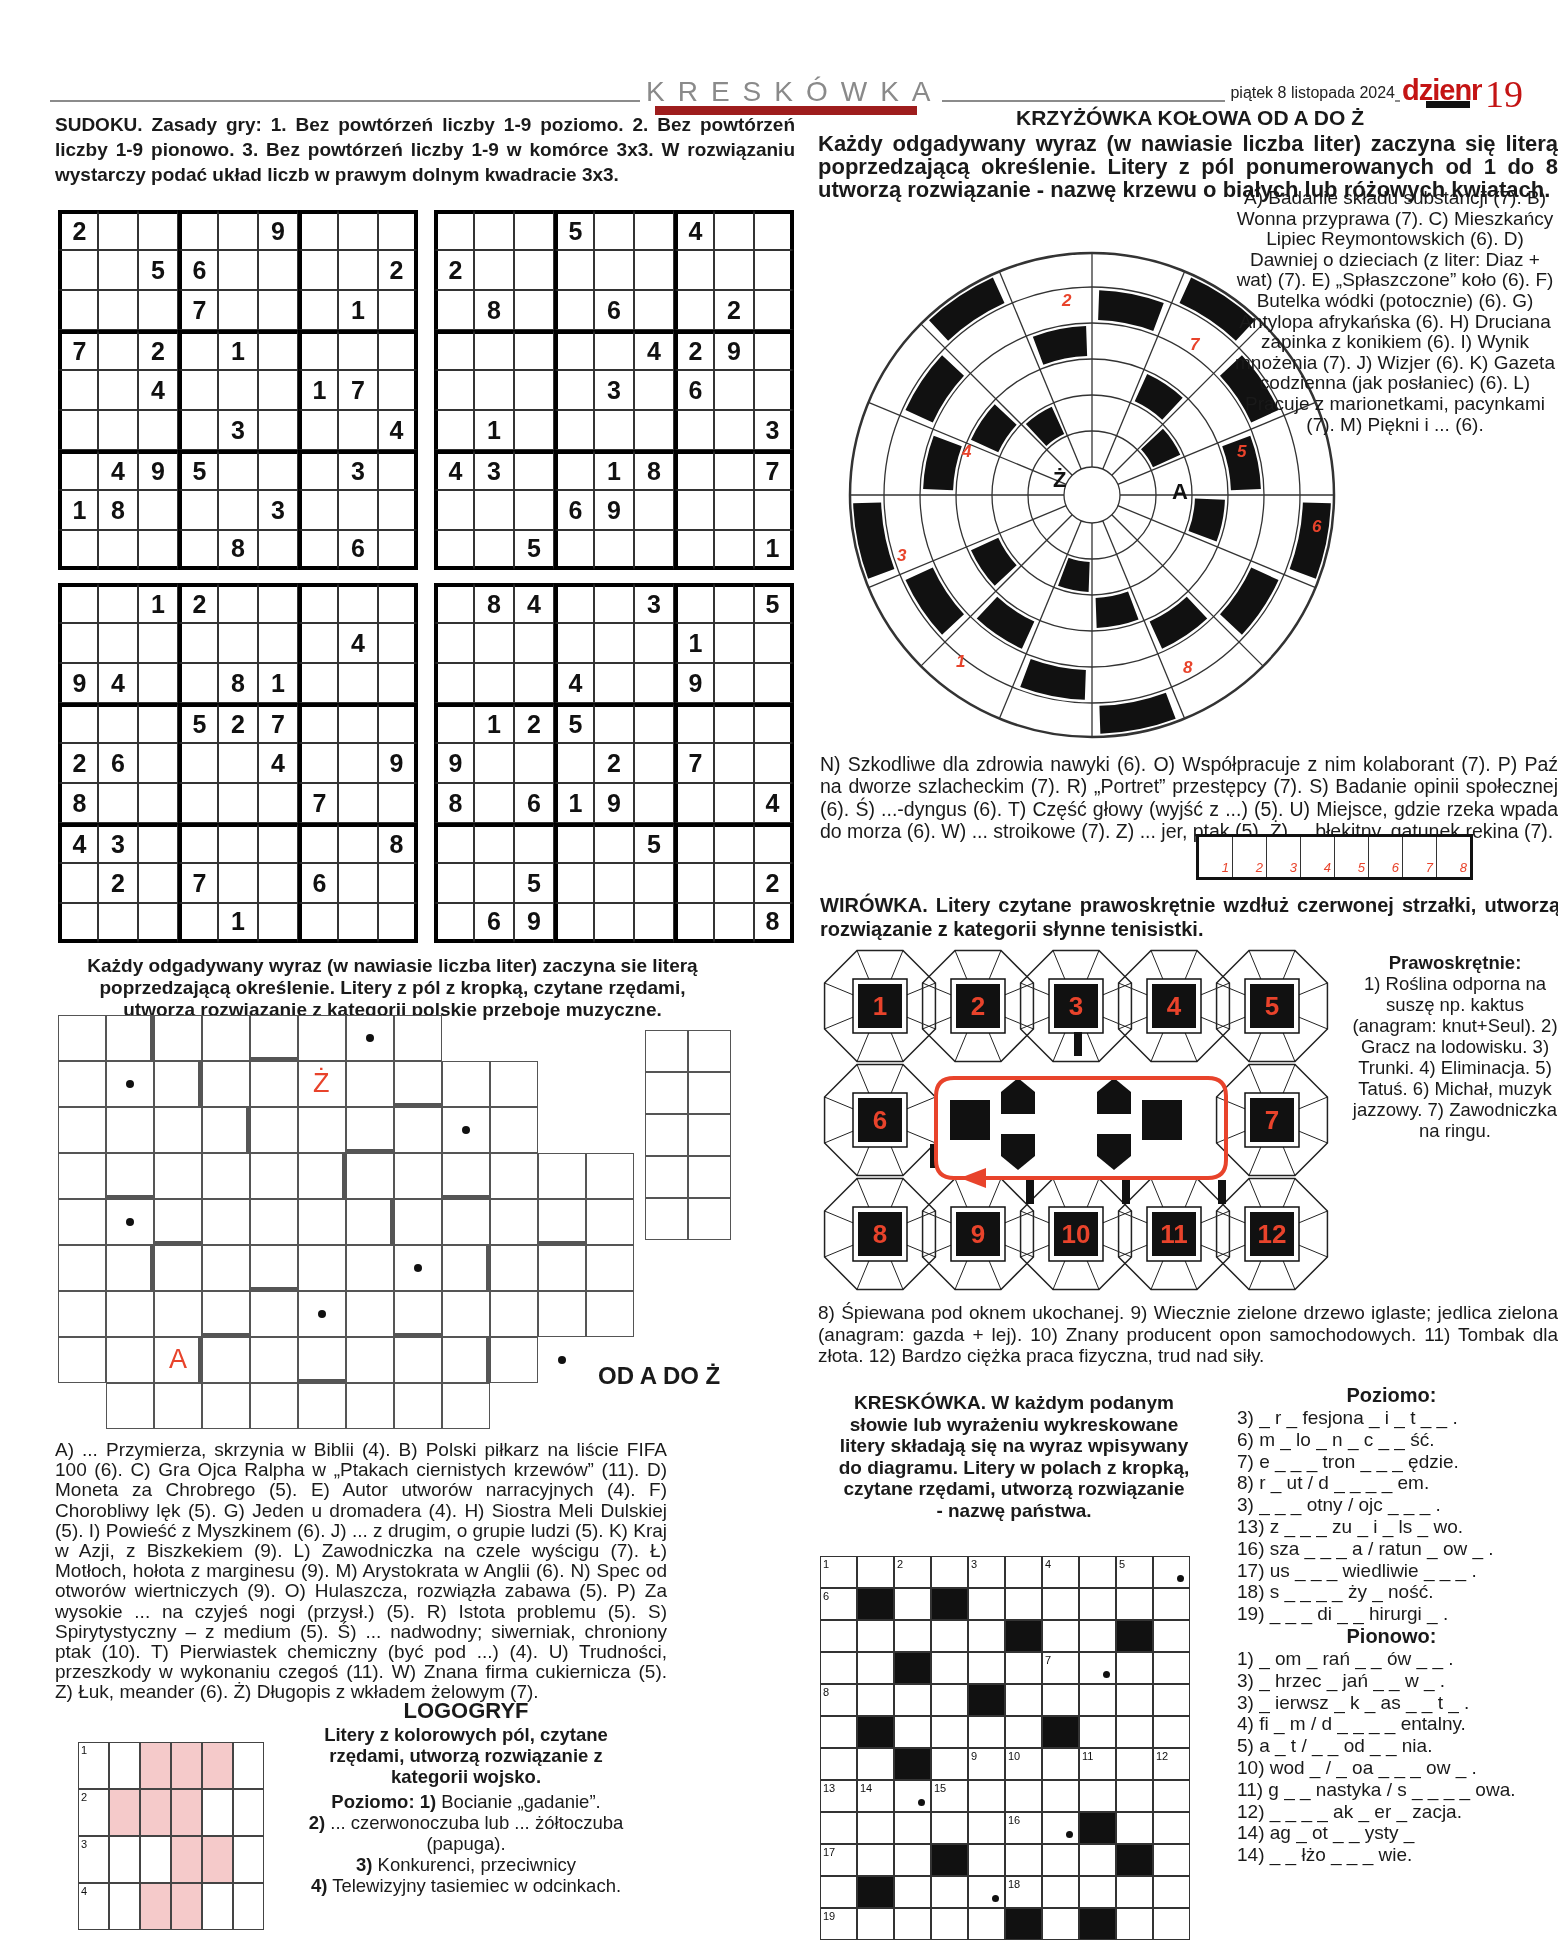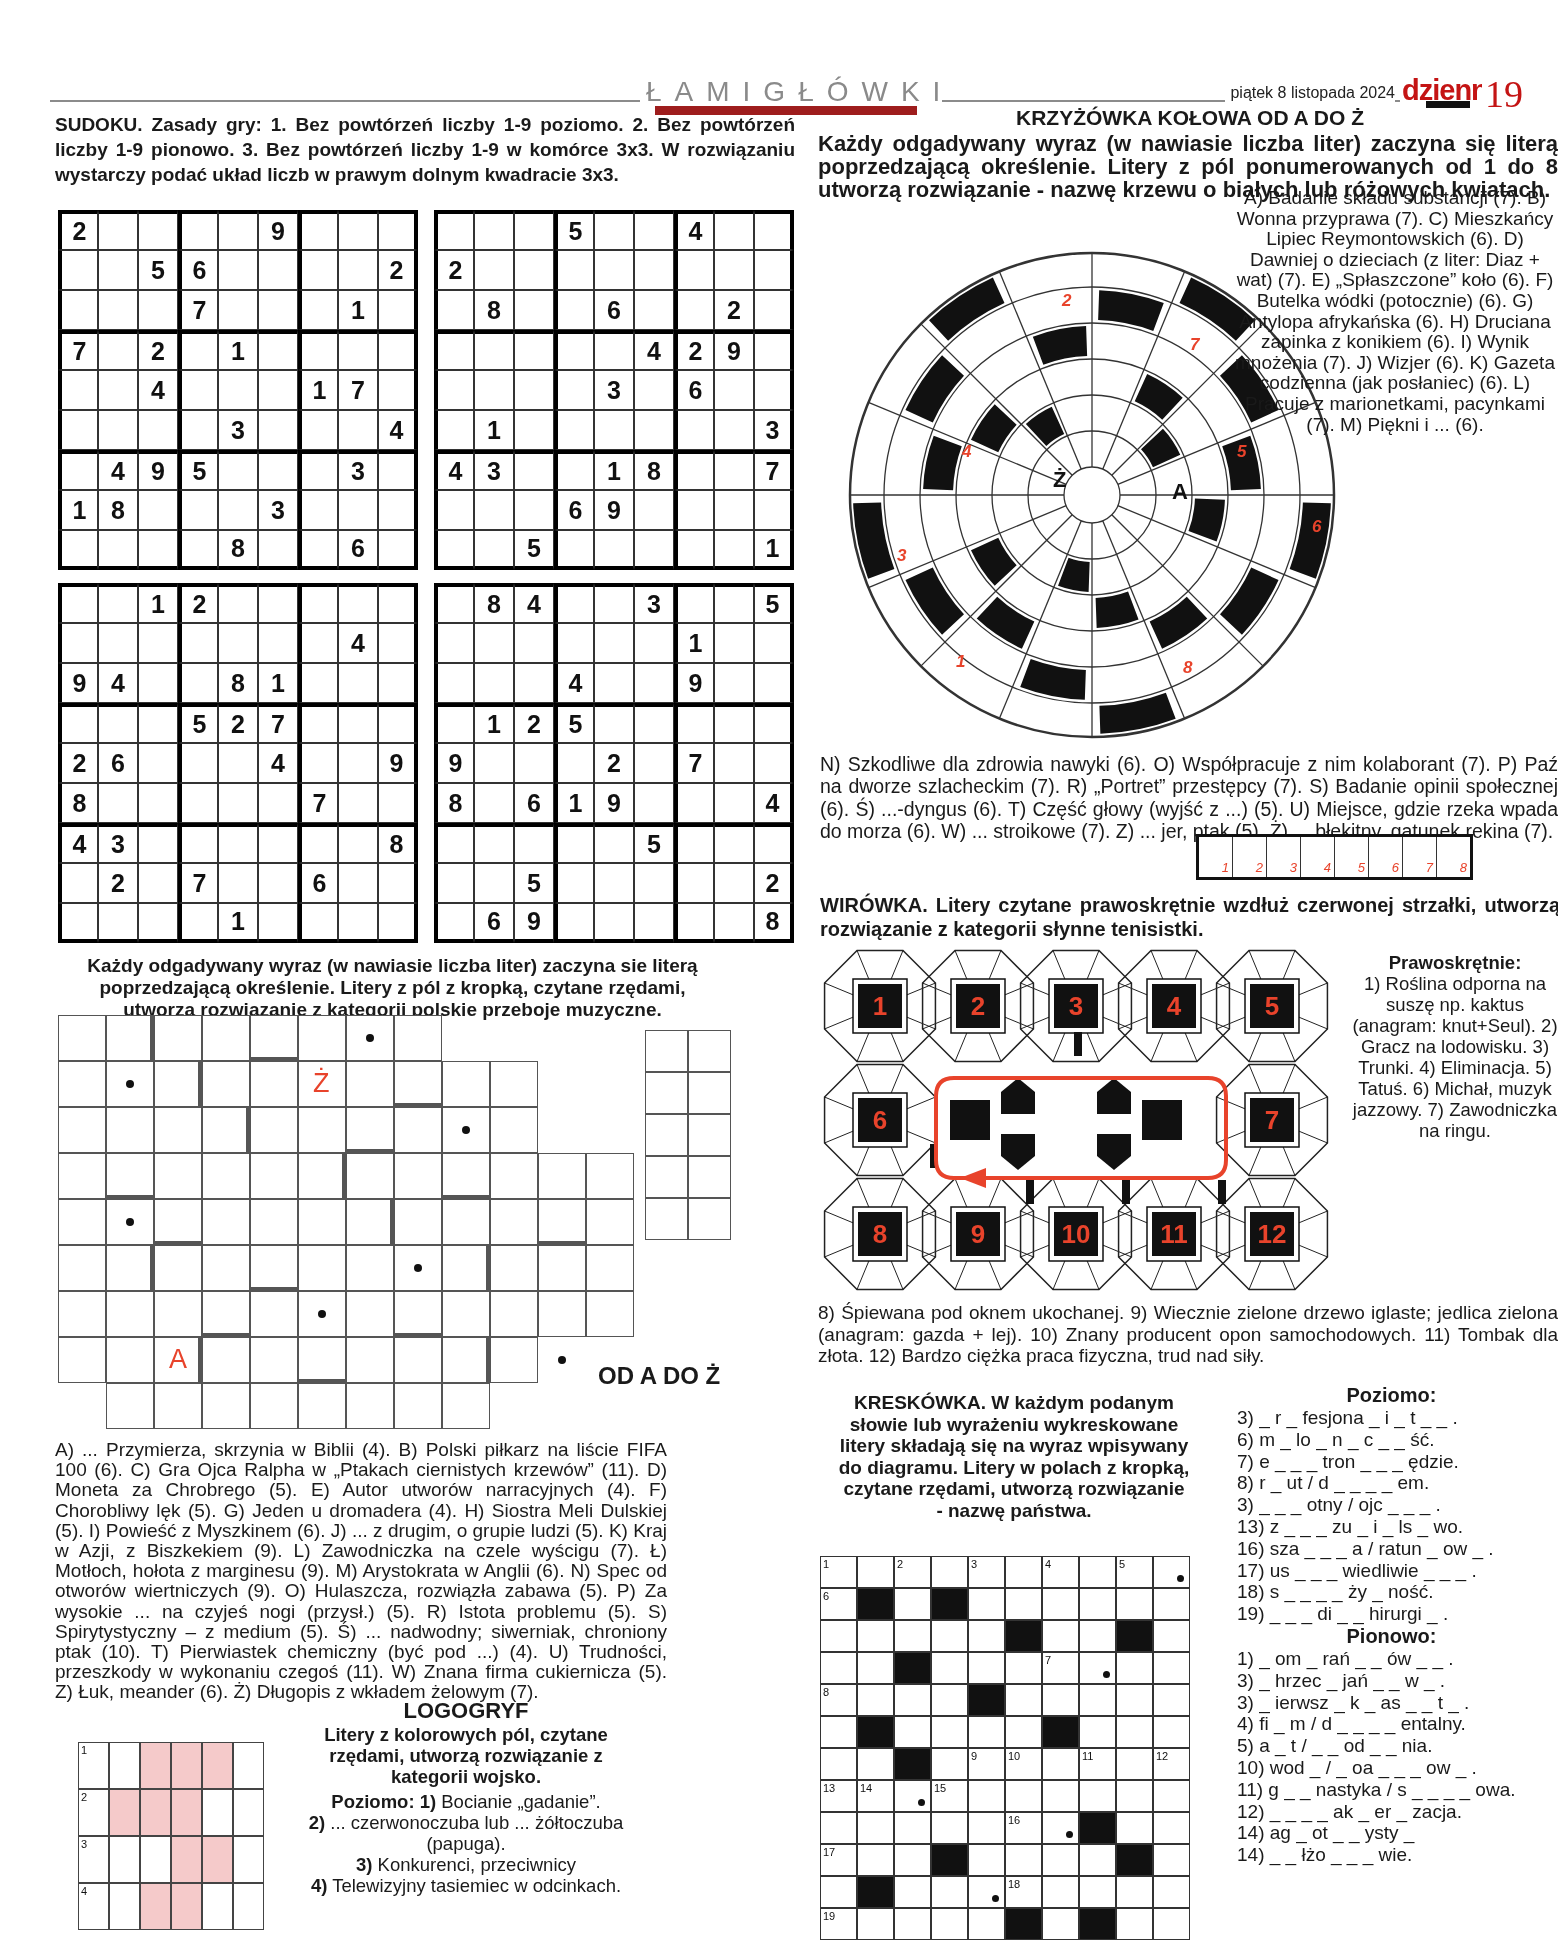--- a/index.html
+++ b/index.html
@@ -41,21 +41,21 @@
   .lg-cell{position:absolute;box-sizing:border-box;border:1px solid #444;background:#fff;}
   .lg-num{position:absolute;font-size:11px;left:2px;top:1px;color:#111;}
   text.rednum{fill:#e8432b;font-weight:bold;}
 </style>
 </head>
 <body>
 
 <div id="page">
 
   <div class="abs" id="hdr-rule"></div>
-  <div class="abs" id="hdr-title">ŁAMIGŁÓWKI</div>
+  <div class="abs" id="hdr-title">KRESKÓWKA</div>
   <div class="abs" id="hdr-bar"></div>
   <div class="abs" id="hdr-date">piątek 8 listopada 2024</div>
   <div class="abs" id="hdr-logo"><span>dziennik</span><span class="sub"></span></div>
   <div class="abs" id="hdr-page">19</div>
 
   <div class="abs b just" style="left:55px;top:112px;width:740px;font-size:19px;line-height:25px;">SUDOKU. Zasady gry: 1. Bez powtórzeń liczby 1-9 poziomo. 2. Bez powtórzeń liczby 1-9 pionowo. 3. Bez powtórzeń liczby 1-9 w komórce 3x3. W rozwiązaniu wystarczy podać układ liczb w prawym dolnym kwadracie 3x3.</div>
   <div class="abs su-grid" style="left:58px;top:210px;">
       <div class="su-cell bl bt">2</div>
       <div class="su-cell bt"></div>
       <div class="su-cell bt"></div>

